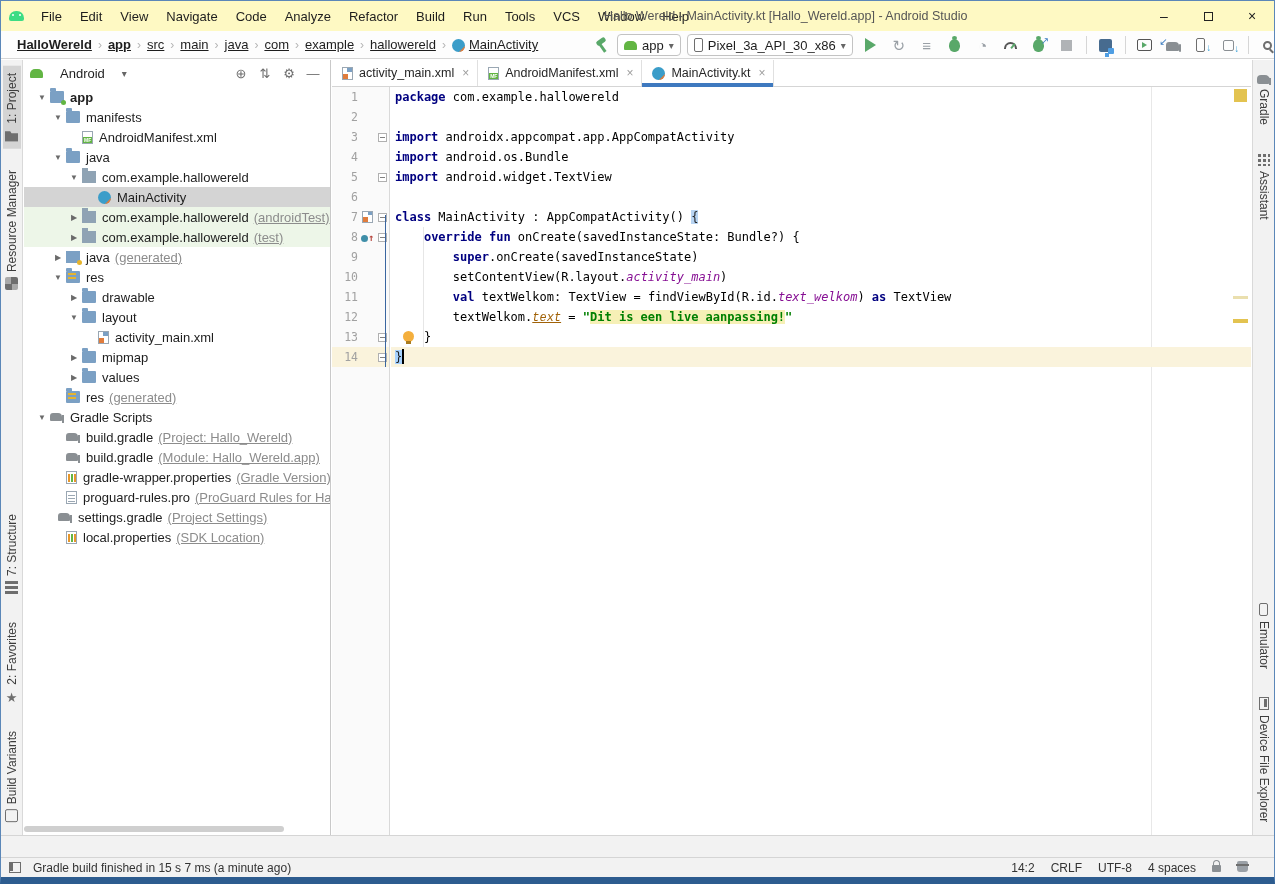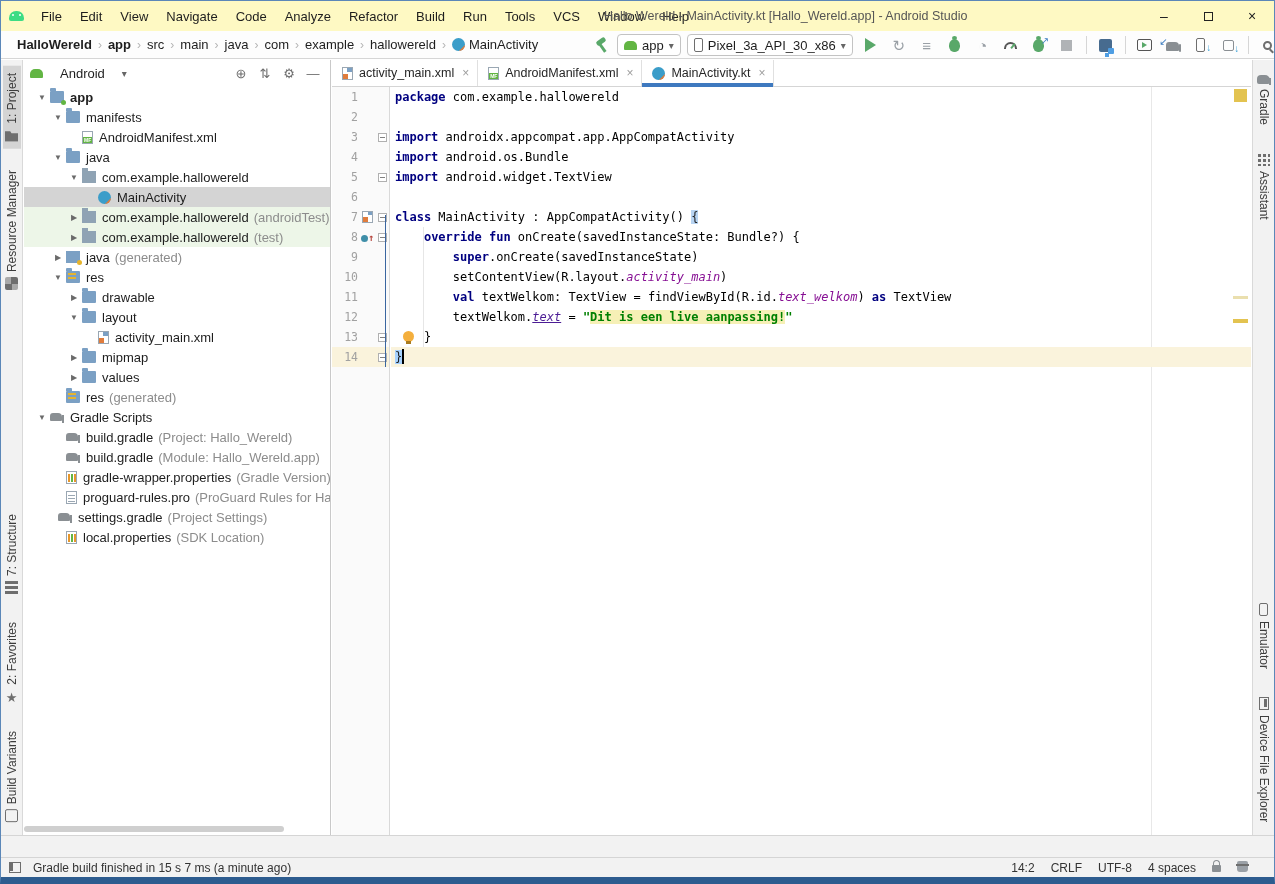--- a/index.html
+++ b/index.html
@@ -18,21 +18,21 @@
   #menu-bar { display:flex; height:100%; align-items:center; }
   .menu-item { padding:0 9px; height:100%; display:flex; align-items:center; cursor:default; }
   .win-title { position:absolute; left:603px; top:0; height:30px; display:flex; align-items:center; color:#555; font-size:12.5px; }
   .win-controls { position:absolute; right:0; top:0; height:30px; display:flex; }
   .wc { width:44px; height:30px; display:flex; align-items:center; justify-content:center; font-size:14px; color:#222; }
   .wc-max span { display:block; width:9px; height:9px; border:1px solid #222; }
 
   
   .navbar { position:absolute; left:0; top:30px; right:0; height:28px; background:#fdfdfd; border-bottom:1px solid #d6d6d6; display:flex; align-items:center; }
   #breadcrumbs { display:flex; align-items:center; padding-left:14px; white-space:nowrap; }
-  .crumb { display:flex; align-items:center; gap:4px; padding:0 2px; }
+  .crumb { display:flex; align-items:flex-end; gap:4px; padding:0 2px;text-decoration:underline; }
   .crumb.bold { font-weight:bold; }
   .crumb-sep { color:#b5b5b5; margin:0 4px; font-size:12px; }
   .tool-actions { position:absolute; left:594px; top:0; right:0; height:28px; display:flex; align-items:center; gap:6px; }
   .tbtn { width:24px; height:22px; display:flex; align-items:center; justify-content:center; border-radius:3px; }
   .tsep { width:1px; height:18px; background:#d6d6d6; margin:0 3px; }
   .combo { height:22px; border:1px solid #c3c3c3; border-radius:4px; background:#fff; display:flex; align-items:center; gap:5px; padding:0 6px; }
   .combo .caret-down { color:#666; font-size:10px; }
   .droid { width:13px; height:9px; background:#62b543; border-radius:5px 5px 1px 1px; }
   .phone-ic { width:9px; height:14px; border:1.5px solid #6e6e6e; border-radius:2px; position:relative; }
   .phone-ic::after { content:""; position:absolute; left:2px; bottom:-1px; width:3px; height:1.5px; background:#6e6e6e; }
@@ -94,21 +94,21 @@
   .pp-spacer { flex:1; }
   .pp-ic { color:#6e6e6e; font-size:13px; width:18px; text-align:center; }
   #project-tree { position:relative; }
   .tree-row { height:20px; display:flex; align-items:center; white-space:nowrap; }
   .tree-row.selected { background:#d4d4d4; }
   .tree-row.green { background:#edf6e8; }
   .tr-arrow { width:16px; text-align:center; color:#6a6a6a; font-size:8px; flex:none; }
   .tr-icon { flex:none; margin-right:6px; }
   .tr-label { font-size:13px; }
   .tr-label.bold { font-weight:bold; }
-  .tr-ann { color:#8c8c8c; margin-left:5px; }
+  .tr-ann { color:#8c8c8c; margin-left:5px;text-decoration:underline; }
   .pp-hscroll { position:absolute; left:0; bottom:3px; width:260px; height:6px; background:#cfcfcf; border-radius:3px; }
 
   
   .fi { display:inline-block; width:14px; height:12px; position:relative; }
   .fi-folder { background:#7ba0c4; border-radius:1px; }
   .fi-folder::before { content:""; position:absolute; top:-3px; left:0; width:6px; height:3px; background:#7ba0c4; border-radius:1px 1px 0 0; }
   .fi-module::after { content:""; position:absolute; right:-2px; bottom:-2px; width:5px; height:5px; background:#62b543; border-radius:50%; }
   .fi-package { background:#8fa3b4; }
   .fi-package::before { content:""; position:absolute; top:-3px; left:0; width:6px; height:3px; background:#8fa3b4; }
   .fi-res::after { content:""; position:absolute; left:2px; top:2px; width:8px; height:8px; background:repeating-linear-gradient(#e6b42c 0 2px, transparent 2px 4px); }
@@ -146,21 +146,21 @@
   .gi-layout::before { content:""; position:absolute; right:0; top:0; width:4px; height:3px; background:#7ba0c4; }
   .gi-layout::after { content:""; position:absolute; left:0; bottom:0; width:5px; height:5px; background:#e07c3c; }
   .gi-override { width:12px; height:12px; position:relative; }
   .gi-override::before { content:""; position:absolute; left:0; bottom:1px; width:7px; height:7px; background:#3f8ea8; border-radius:50%; }
   .gi-override::after { content:"↑"; position:absolute; right:-1px; top:-3px; color:#b5443c; font-size:10px; font-weight:bold; }
   .code-pane { position:absolute; left:59px; top:0; right:0; bottom:0; }
   .code-line { height:20px; white-space:pre; padding-left:4px; position:relative; }
   .tok-kw { color:#000080; font-weight:bold; }
   .tok-pl { color:#000; }
   .tok-it { color:#871094; font-style:italic; }
-  .tok-prop { color:#4c1d95; font-style:italic; text-decoration:underline; }
+  .tok-prop { color:#a16207; font-style:italic; text-decoration:underline;font-family:Liberation Mono, monospace; }
   .tok-q { color:#008000; font-weight:bold; }
   .tok-sh { color:#008000; font-weight:bold; background:#f6f0b6; }
   .tok-bm { background:#b8d4f2; }
   .tok-sel { background:#a6d2ff; }
   .caret-bar { display:inline-block; width:2px; height:15px; background:#000; vertical-align:-3px; }
   .bulb { position:absolute; left:12px; top:4px; width:11px; height:11px; background:#f4af3d; border-radius:50%; }
   .bulb::after { content:""; position:absolute; left:3px; bottom:-2px; width:5px; height:3px; background:#a87b20; }
   .scope-line { position:absolute; left:53px; width:1px; background:#3a66a0; z-index:2; }
   .indent-guide { position:absolute; width:1px; background:#e6e6e6; }
   .margin-guide { position:absolute; top:0; bottom:0; width:1px; background:#e8e8e8; }

